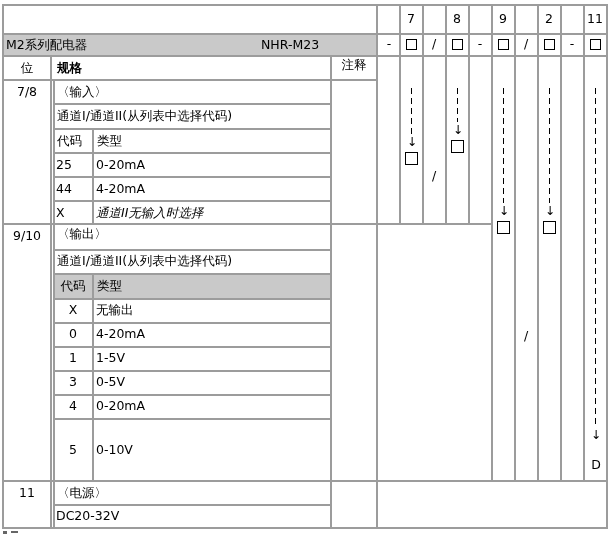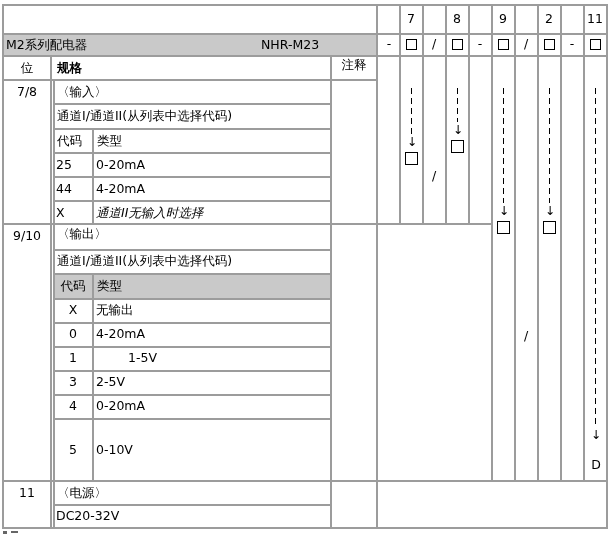--- a/index.html
+++ b/index.html
@@ -101,23 +101,23 @@
   <span class="t c" style="left:27px;top:228px;">9/10</span>
   <span class="t" style="left:57px;top:228px;font-family:Liberation Mono, monospace;">〈输出〉</span>
   <span class="t" style="left:57px;top:253px;">通道I/通道II(从列表中选择代码)</span>
   <span class="t c" style="left:73px;top:278px;">代码</span>
   <span class="t" style="left:97px;top:278px;">类型</span>
   <span class="t c" style="left:73px;top:302px;">X</span>
   <span class="t" style="left:96px;top:302px;">无输出</span>
   <span class="t c" style="left:73px;top:326px;">0</span>
   <span class="t" style="left:96px;top:326px;">4-20mA</span>
   <span class="t c" style="left:73px;top:350px;">1</span>
-  <span class="t" style="left:96px;top:350px;margin-left:32px;">1-5V</span>
+  <span class="t" style="left:96px;top:350px;">1-5V</span>
   <span class="t c" style="left:73px;top:374px;">3</span>
-  <span class="t" style="left:96px;top:374px;">2-5V</span>
+  <span class="t" style="left:96px;top:374px;">0-5V</span>
   <span class="t c" style="left:73px;top:398px;">4</span>
   <span class="t" style="left:96px;top:398px;">0-20mA</span>
   <span class="t c" style="left:73px;top:442px;">5</span>
   <span class="t" style="left:96px;top:442px;">0-10V</span>
 
   <span class="t c" style="left:27px;top:485px;">11</span>
   <span class="t" style="left:57px;top:485px;">〈电源〉</span>
   <span class="t" style="left:56px;top:508px;">DC20-32V</span>
 
   <div class="dl" style="left:411px;top:88px;height:46px;"></div>

